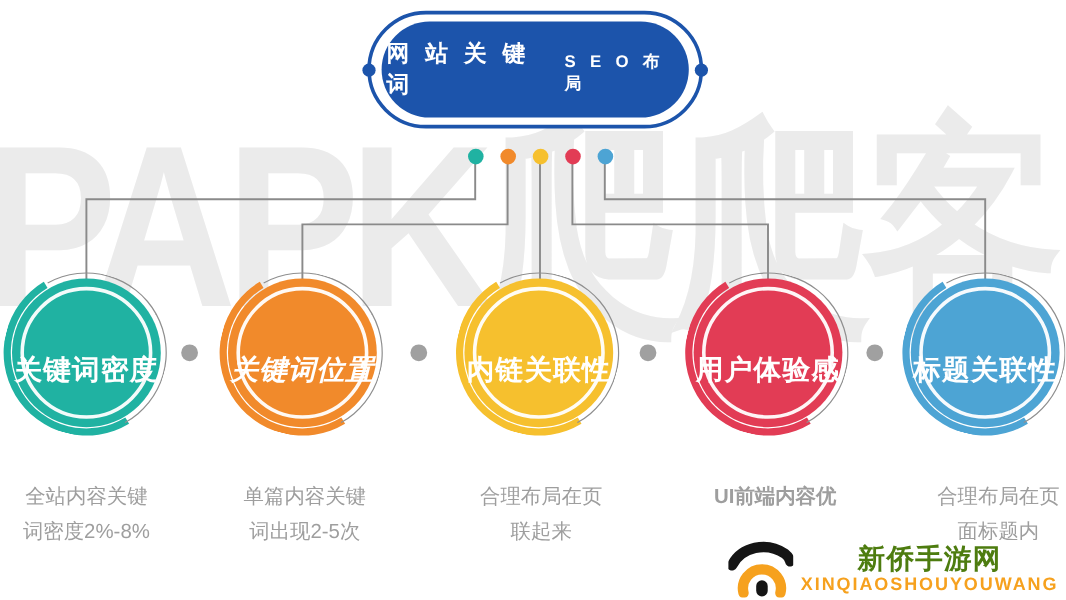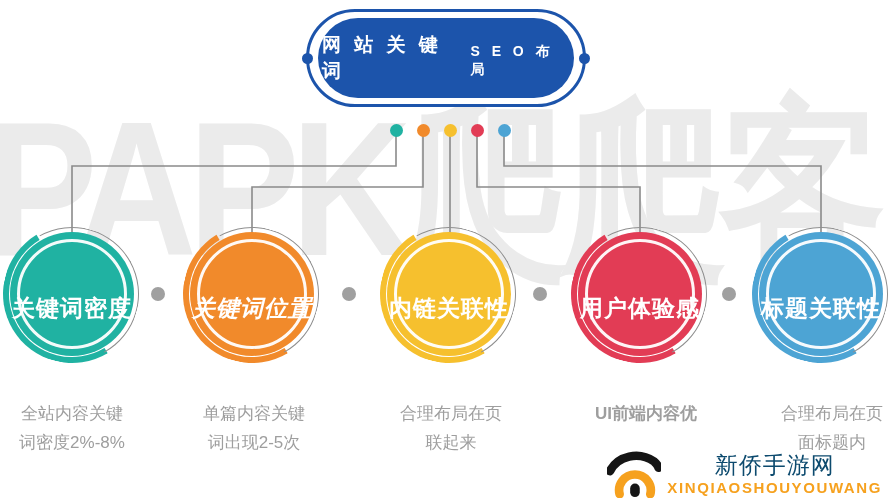--- a/index.html
+++ b/index.html
@@ -49,21 +49,21 @@
 
   
   .desc{position:absolute;top:399px;width:180px;text-align:center;color:#9e9e9e;font-size:17px;
         line-height:29px;z-index:2;}
   .dc1{left:-18px;} .dc2{left:164px;} .dc3{left:361px;} .dc4{left:556px;font-weight:bold;} .dc5{left:742px;}
   .desc span{display:block;}
 
   
   .logo{position:absolute;right:6px;bottom:2px;display:flex;align-items:center;gap:6px;z-index:5;background:#fff;}
   .logo-text{display:flex;flex-direction:column;align-items:center;}
-  .logo-title{font-size:23px;font-weight:normal;color:#0c4a6e;letter-spacing:1px;line-height:26px;}
+  .logo-title{font-size:23px;font-weight:bold;color:#4d7c0f;letter-spacing:1px;line-height:26px;}
   .logo-sub{font-size:15px;font-weight:bold;color:var(--c,#f6a11e);letter-spacing:1.6px;margin-top:1px;}
 </style>
 </head>
 <body>
 
 <div class="stage">
 
   <div class="watermark">PAPK爬爬客</div>
 
   <svg class="connectors" width="888" height="500" viewBox="0 0 888 500">

